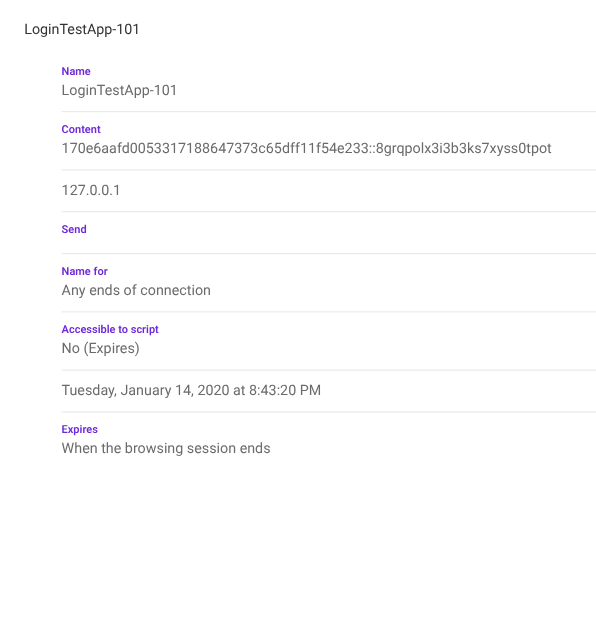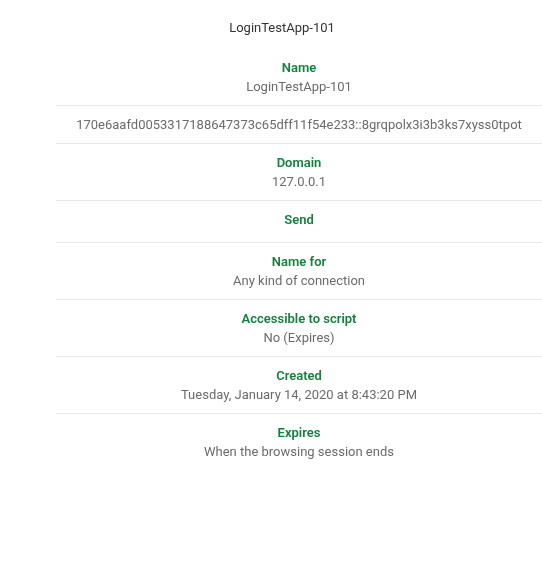--- a/index.html
+++ b/index.html
@@ -1,19 +1,18 @@
 <!DOCTYPE html>
 <html><head>
   <meta charset="utf-8">
   <style>
     * {
       margin: 0;
       padding: 0;
       box-sizing: border-box;
-      text-align: center;
     }
     body {
       font-family: -apple-system, BlinkMacSystemFont, "Segoe UI", Roboto, Arial, sans-serif;
       background: #fff;
       color: #333;
       font-size: 13px;
       width: 542px;
       height: 579px;
     }
     .header {
@@ -26,22 +25,22 @@
     }
     .row {
       border-bottom: 1px solid #e8e8e8;
       padding: 11px 0 11px 0;
     }
     .row:last-child {
       border-bottom: none;
     }
     .label {
       font-weight: 600;
-      color: #15803d;
-      font-size: 13px;
+      color: #6d28d9;
+      font-size: 10px;
       margin-bottom: 4px;
     }
     .value {
       color: #6b6b6b;
       font-size: 13px;
       word-break: break-all;
     }
   </style>
 </head>
 <body>
@@ -49,44 +48,43 @@
 <div class="header">LoginTestApp-101</div>
 
 <div class="details">
 
   <div class="row">
     <div class="label">Name</div>
     <div class="value">LoginTestApp-101</div>
   </div>
 
   <div class="row">
+    <div class="label">Content</div>
     <div class="value">170e6aafd0053317188647373c65dff11f54e233::8grqpolx3i3b3ks7xyss0tpot</div>
   </div>
 
   <div class="row">
-    <div class="label">Domain</div>
     <div class="value">127.0.0.1</div>
   </div>
 
   <div class="row">
     <div class="label">Send</div>
   </div>
 
   <div class="row">
     <div class="label">Name for</div>
-    <div class="value">Any kind of connection</div>
+    <div class="value">Any ends of connection</div>
   </div>
 
   <div class="row">
     <div class="label">Accessible to script</div>
     <div class="value">No (Expires)</div>
   </div>
 
   <div class="row">
-    <div class="label">Created</div>
     <div class="value">Tuesday, January 14, 2020 at 8:43:20 PM</div>
   </div>
 
   <div class="row">
     <div class="label">Expires</div>
     <div class="value">When the browsing session ends</div>
   </div>
 
 </div>
 

